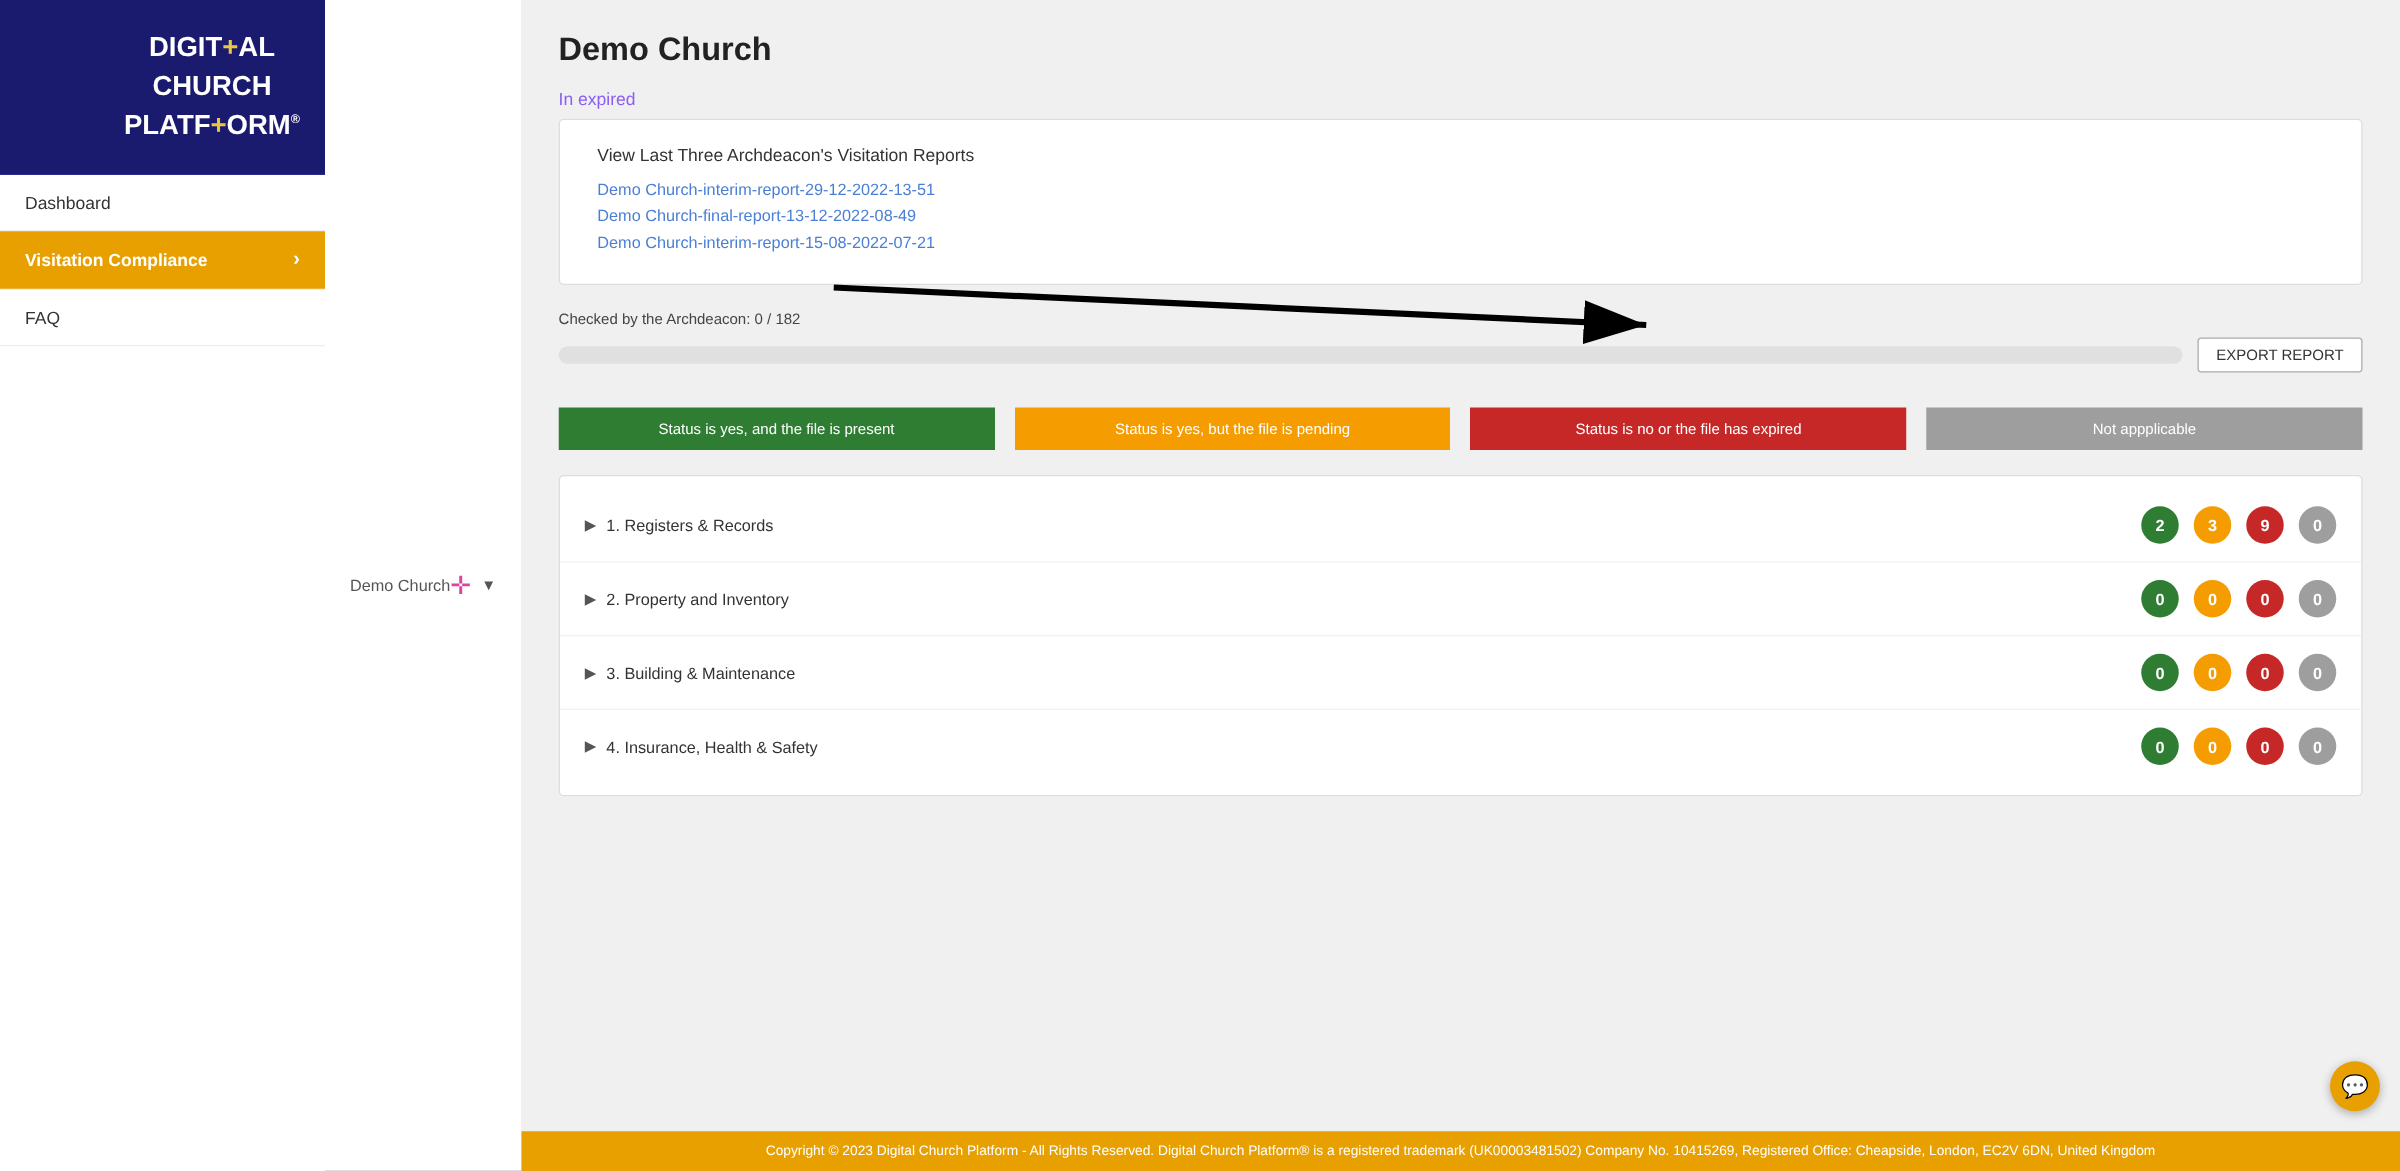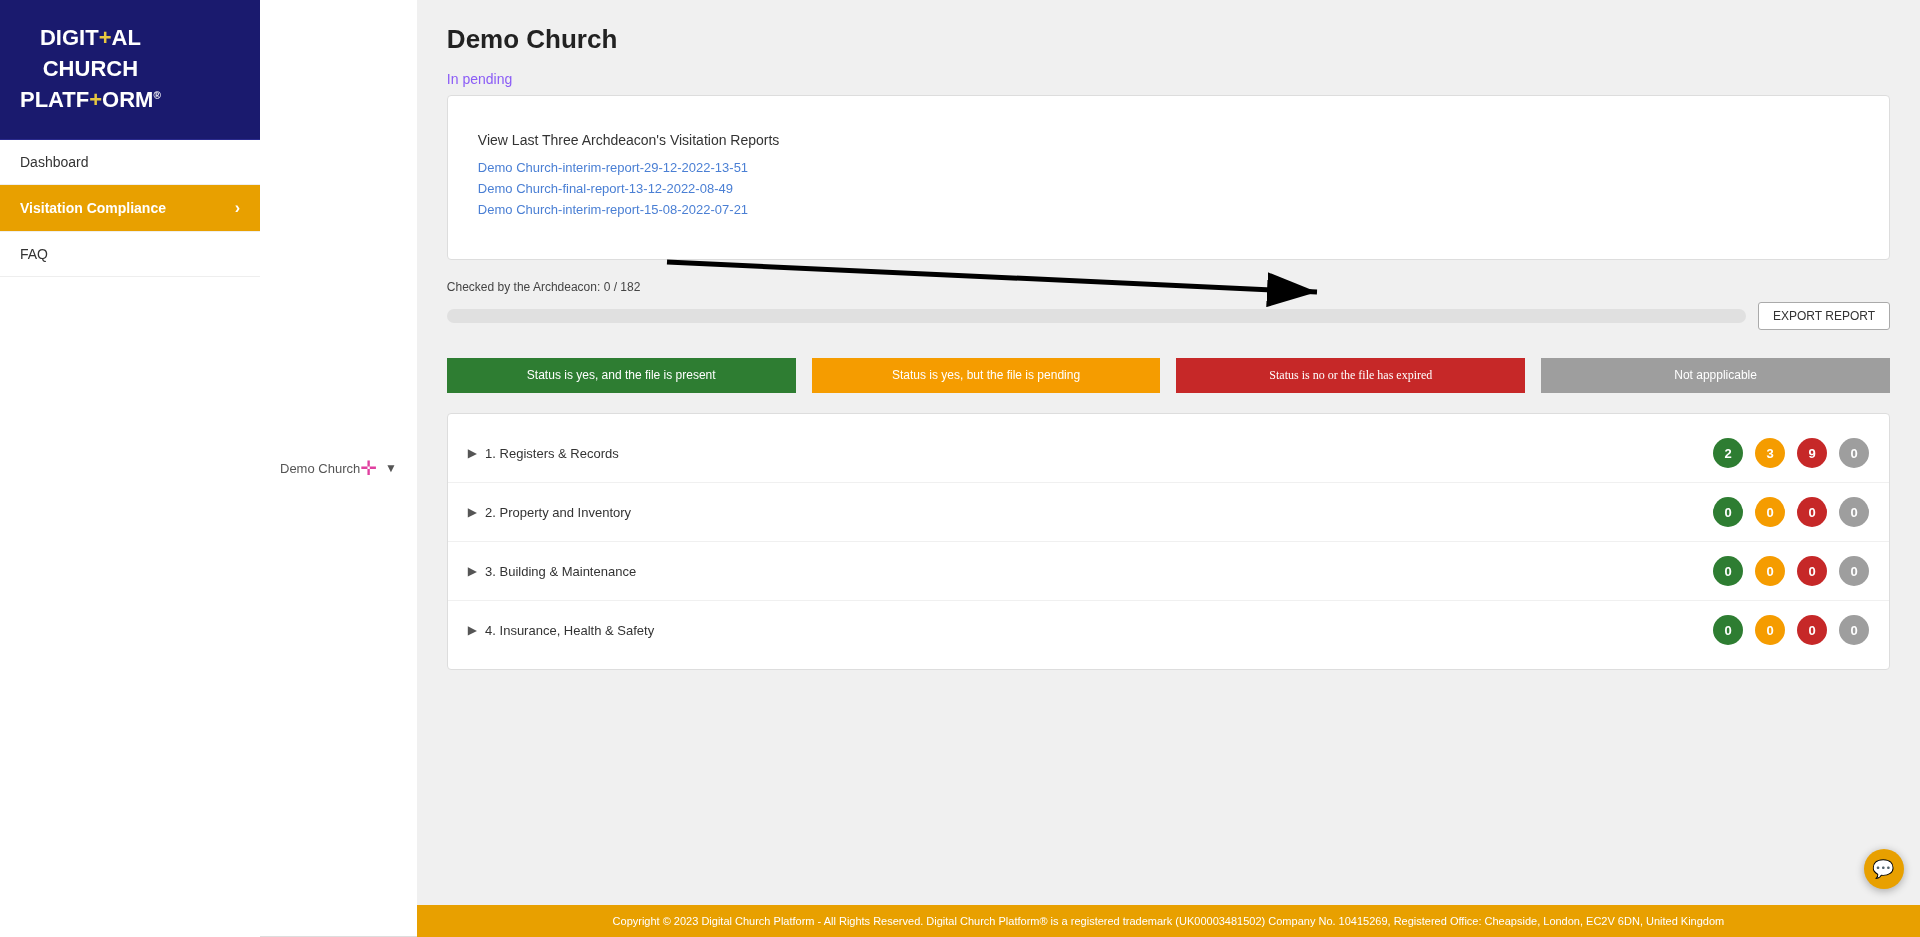--- a/index.html
+++ b/index.html
@@ -20,21 +20,21 @@
       padding: 20px;
       text-align: center;
       color: #e8c840;
       font-size: 22px;
       font-weight: bold;
       line-height: 1.3;
       border-bottom: 1px solid #2a2a8e;
       min-height: 140px;
       display: flex;
       align-items: center;
-      justify-content: flex-start;
+      justify-content: flex-end;
     }
     .logo-text { color: white; font-size: 22px; font-weight: bold; text-align: center; line-height: 1.4; }
     .logo-text .reg { font-size: 10px; vertical-align: super; }
 
     .sidebar-nav { flex: 1; background: white; }
     .sidebar-nav-item {
       padding: 14px 20px;
       cursor: pointer;
       color: #333;
       border-bottom: 1px solid #eee;
@@ -87,21 +87,21 @@
       margin-bottom: 8px;
       cursor: pointer;
     }
     .meta-info { font-size: 13px; color: #444; line-height: 1.8; margin-bottom: 20px; }
 
     
     .reports-card {
       background: white;
       border: 1px solid #ddd;
       border-radius: 4px;
-      padding: 36px 30px;
+      padding: 20px 30px;
       margin-bottom: 20px;
     }
     .reports-card h3 { font-size: 14px; color: #333; margin-bottom: 12px; font-weight: normal; }
     .report-link { display: block; color: #4a7fd4; font-size: 13px; margin-bottom: 6px; cursor: pointer; text-decoration: none; }
 
     
     .progress-section { margin-bottom: 16px; }
     .progress-label { font-size: 12px; color: #444; margin-bottom: 8px; }
     .progress-bar-container { display: flex; align-items: center; gap: 12px; margin-bottom: 28px; }
     .progress-bar-bg {
@@ -137,21 +137,21 @@
     .legend-item {
       flex: 1;
       padding: 10px 8px;
       text-align: center;
       font-size: 12px;
       color: white;
       font-weight: 500;
     }
     .legend-green { background: #2e7d32; }
     .legend-yellow { background: #f59c00; }
-    .legend-red { background: #c62828; font-family: Liberation Serif, serif; }
+    .legend-red { background: #c62828; }
     .legend-gray { background: #9e9e9e; }
 
     
     .categories-card {
       background: white;
       border: 1px solid #ddd;
       border-radius: 4px;
       padding: 10px 0;
     }
     .category-row {
@@ -241,21 +241,21 @@
       <div class="topbar-right">
         <span class="topbar-icon">✛</span>
         <span class="topbar-dropdown">▼</span>
       </div>
     </div>
 
     <div class="main-content">
       <div class="content-area">
         <h1 class="page-title">Demo Church</h1>
 
-        <div class="status-badge">In pending</div>
+        <div class="status-badge">In expired</div>
 
         <div class="reports-card">
           <h3>View Last Three Archdeacon's Visitation Reports</h3>
           <a class="report-link">Demo Church-interim-report-29-12-2022-13-51</a>
           <a class="report-link">Demo Church-final-report-13-12-2022-08-49</a>
           <a class="report-link">Demo Church-interim-report-15-08-2022-07-21</a>
         </div>
 
         <div class="progress-section">
           <div class="progress-label">Checked by the Archdeacon: 0 / 182</div>

